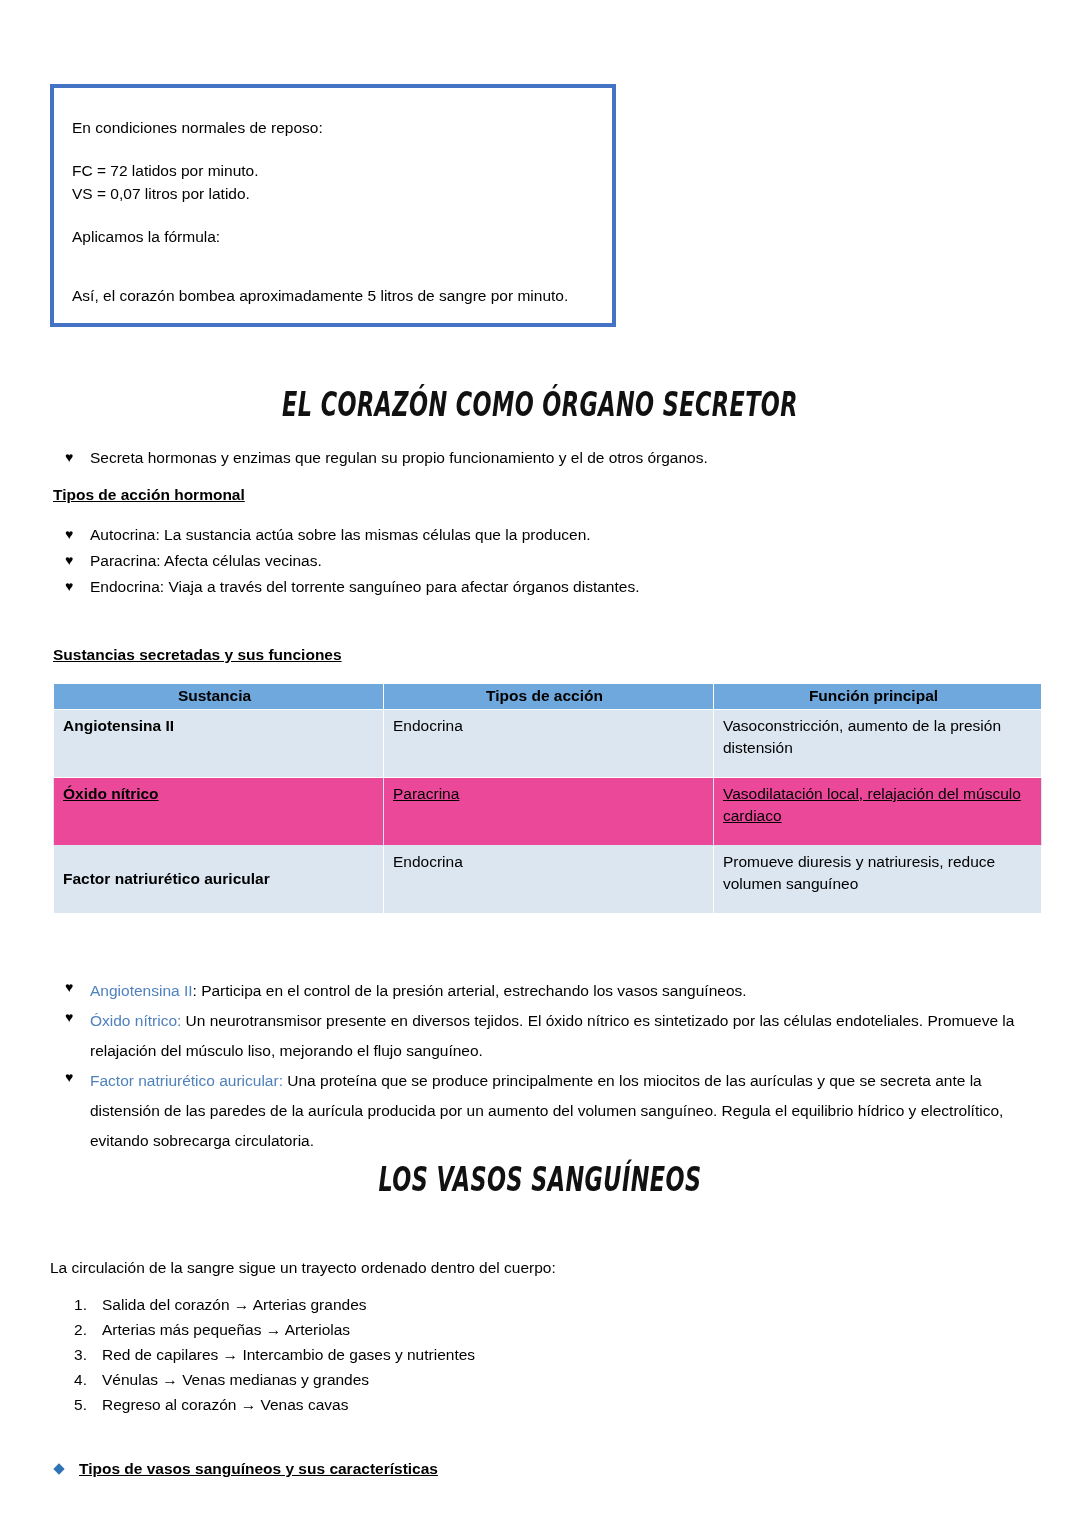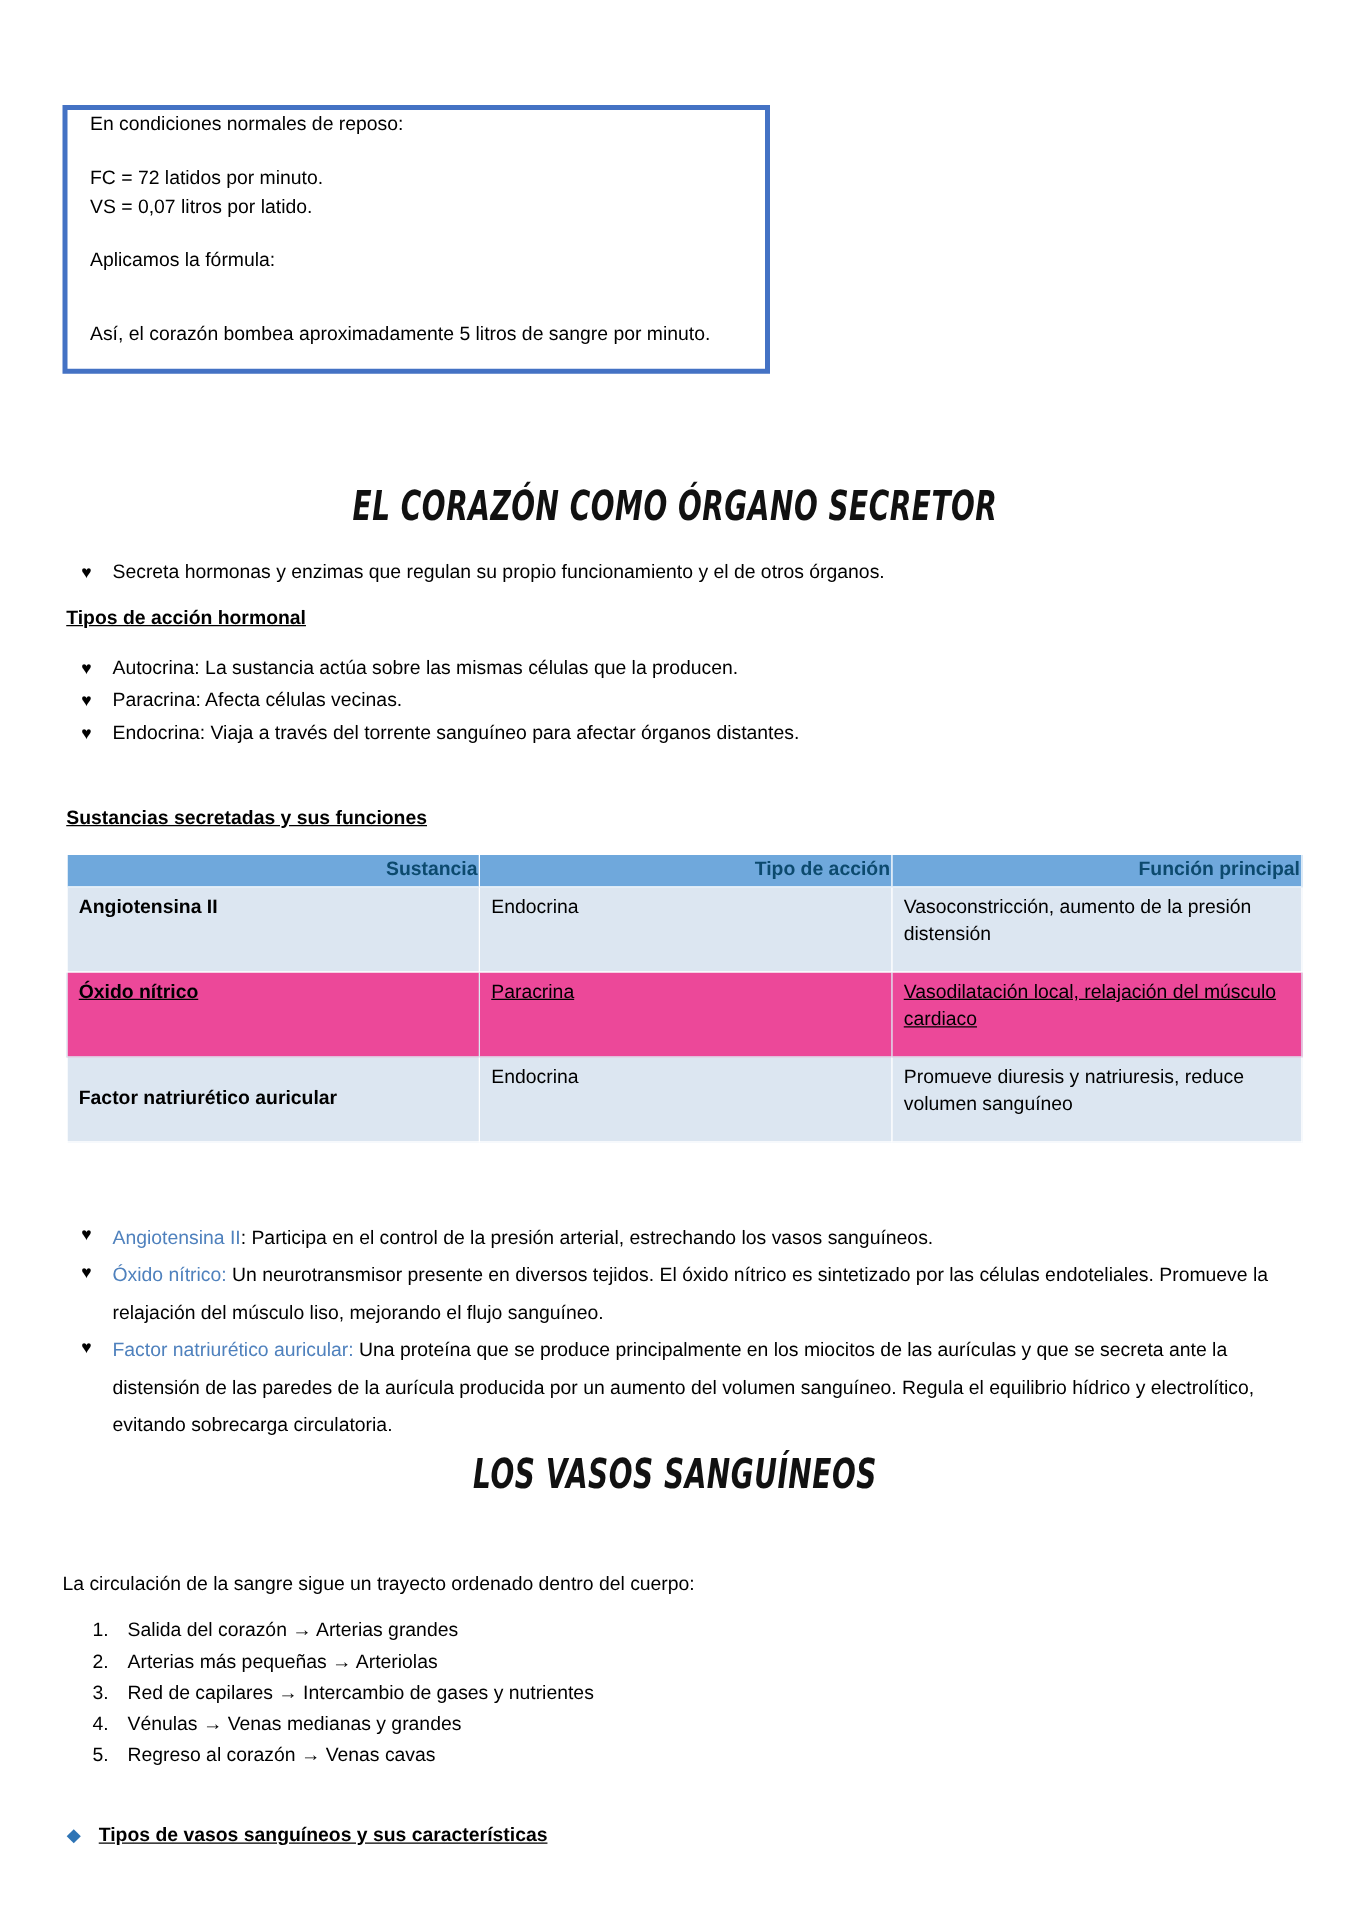--- a/index.html
+++ b/index.html
@@ -24,21 +24,21 @@
 
   
   .callout {
     position: absolute;
     left: 50px;
     top: 84px;
     width: 566px;
     box-sizing: border-box;
     border: 4px solid #4472C4;
     background: #ffffff;
-    padding: 0 18px 16px 18px;
+    padding: 28px 18px 16px 18px;
   }
   .callout p {
     margin: 0;
     font-size: 15.5px;
     line-height: 23px;
   }
   .callout .gap {
     height: 20px;
   }
   .callout .gap-sm {
@@ -126,24 +126,24 @@
     position: absolute;
     left: 53px;
     top: 683px;
     width: 988px;
     border-collapse: collapse;
     table-layout: fixed;
     font-size: 15.5px;
   }
   table.data th {
     background: #6FA8DC;
-    color: #0c4a6e;
-    font-weight: bold;
-    text-align: right;
-    padding: 3px 1px 4px 8px;
+    color: #000000;
+    font-weight: bold;
+    text-align: center;
+    padding: 3px 16px 4px 8px;
     font-size: 15.5px;
     border: 1px solid #ffffff;
     border-bottom: none;
   }
   table.data td {
     vertical-align: top;
     padding: 5px 9px 6px 9px;
     line-height: 22px;
     border: 1px solid #ffffff;
   }
@@ -252,21 +252,21 @@
 
   <table class="data">
     <colgroup>
       <col class="col1">
         <col class="col2">
         <col class="col3">
     </colgroup>
     <thead>
       <tr>
         <th>Sustancia</th>
-        <th>Tipo de acción</th>
+        <th>Tipos de acción</th>
         <th>Función principal</th>
       </tr>
     </thead>
     <tbody>
       <tr class="band">
         <td class="name" style="height:56px;">Angiotensina II</td>
         <td>Endocrina</td>
         <td>Vasoconstricción, aumento de la presión distensión</td>
       </tr>
       <tr class="plain">

